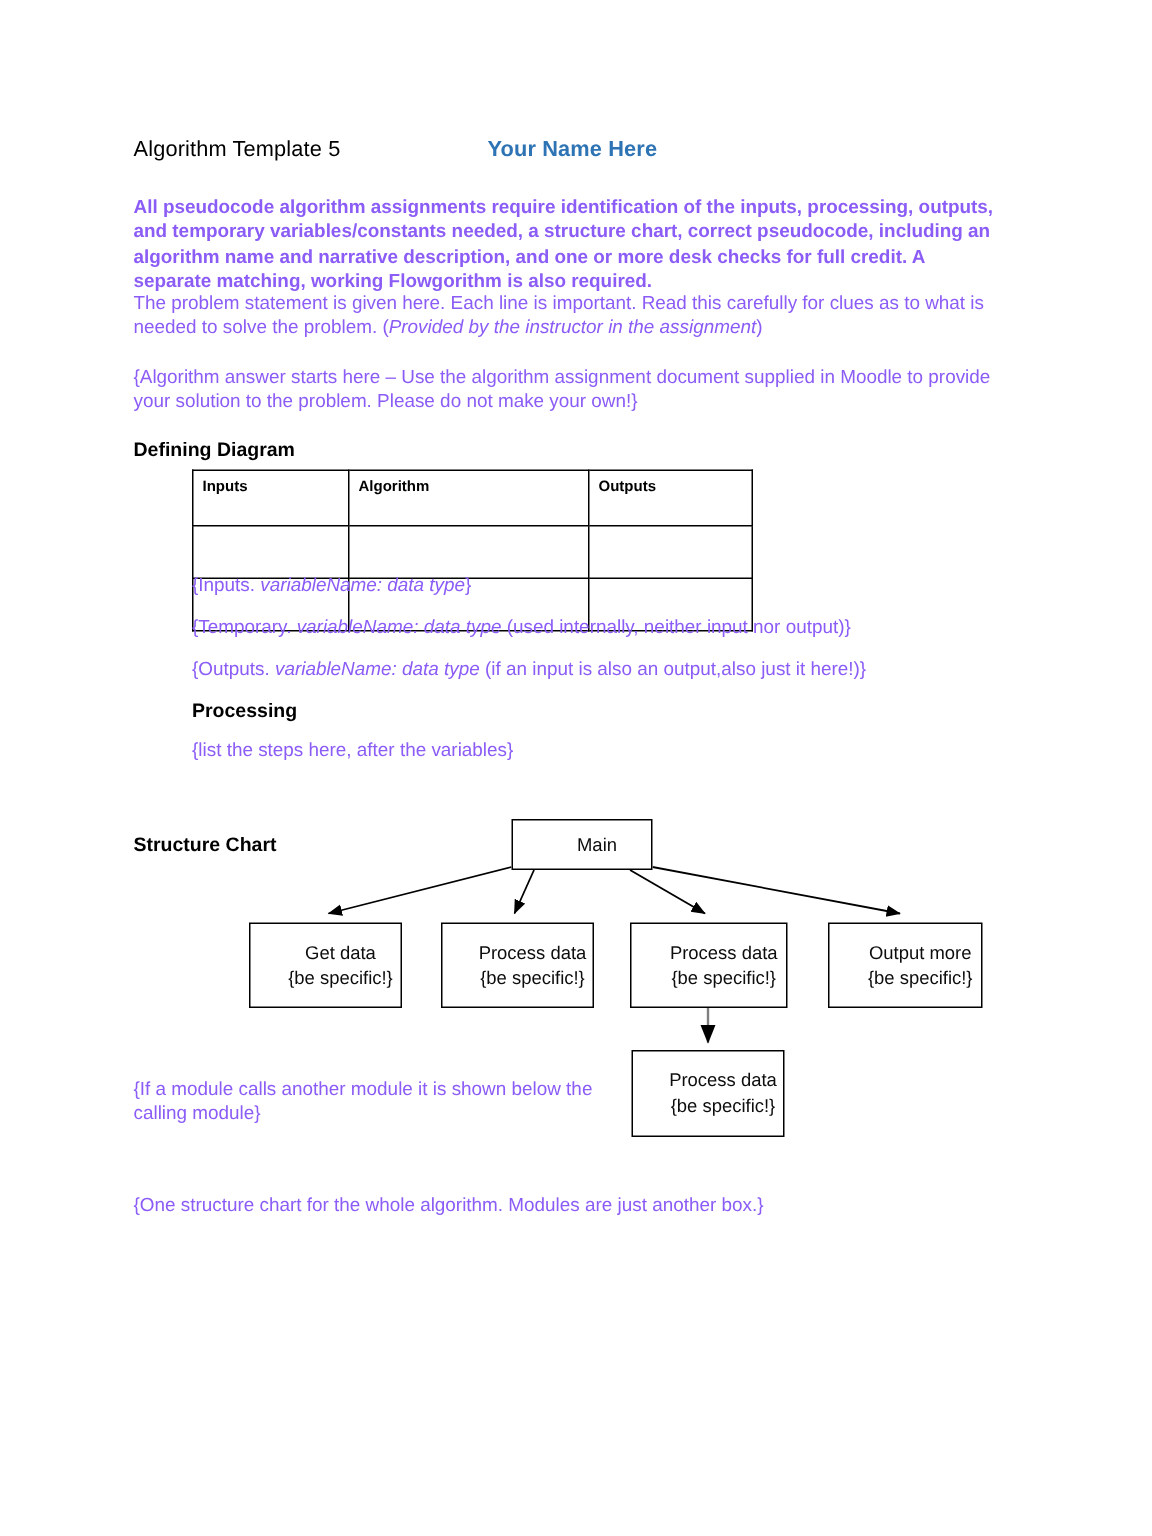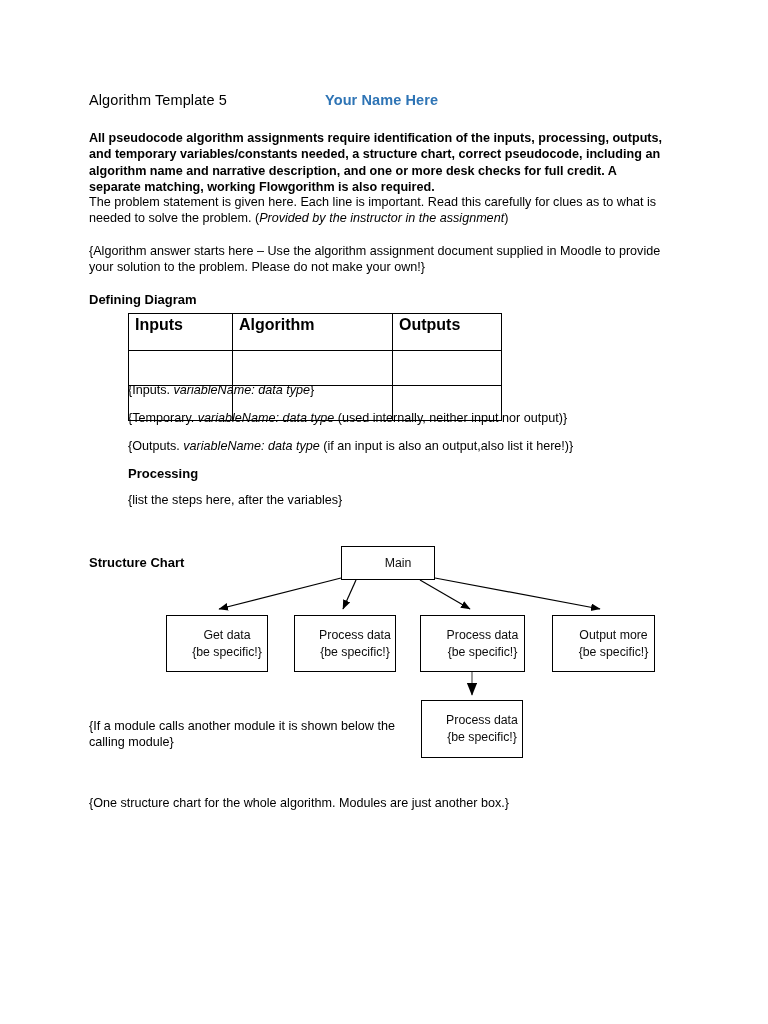--- a/index.html
+++ b/index.html
@@ -52,21 +52,21 @@
     color: #2E74B5;
     letter-spacing: 0.1px;
     white-space: nowrap;
   }
 
   
   .para {
     position: absolute;
     font-size: 12.6px;
     line-height: 16.3px;
-    color: #000000;
+    color: #8b5cf6;
   }
   .para.bold {
     font-weight: bold;
   }
   .para i {
     font-style: italic;
   }
   .heading {
     position: absolute;
     font-size: 13px;
@@ -85,21 +85,21 @@
     left: 128px;
     top: 313px;
     width: 352px;
     border-collapse: collapse;
     table-layout: fixed;
   }
   .dd-table td, .dd-table th {
     border: 1px solid #000000;
     height: 19px;
     padding: 0 0 15px 6px;
-    font-size: 16px;
+    font-size: 10px;
     text-align: left;
     vertical-align: middle;
   }
   .dd-table th {
     font-weight: bold;
     height: 21px;
   }
   .col-inputs    { width: 97px; }
   .col-temporary { width: 153px; }
   .col-outputs   { width: 102px; }
@@ -192,21 +192,21 @@
         <td></td>
         <td></td>
       </tr>
     </tbody>
   </table>
 
   <div class="para" id="line-inputs"><span>{Inputs. </span><i>variableName: data type</i><span>}</span></div>
 
   <div class="para" id="line-temporary"><span>{Temporary. </span><i>variableName: data type</i><span> (used internally, neither input nor output)}</span></div>
 
-  <div class="para" id="line-outputs"><span>{Outputs. </span><i>variableName: data type</i><span> (if an input is also an output,also list it here!)}</span></div>
+  <div class="para" id="line-outputs"><span>{Outputs. </span><i>variableName: data type</i><span> (if an input is also an output,also just it here!)}</span></div>
 
   <div class="heading" id="processing-heading">Processing</div>
   <div class="para" id="line-steps">{list the steps here, after the variables}</div>
 
   <div class="heading" id="structure-chart-heading">Structure Chart</div>
 
   <div class="chart">
 
     <svg viewBox="0 0 768 250">
       <defs>

